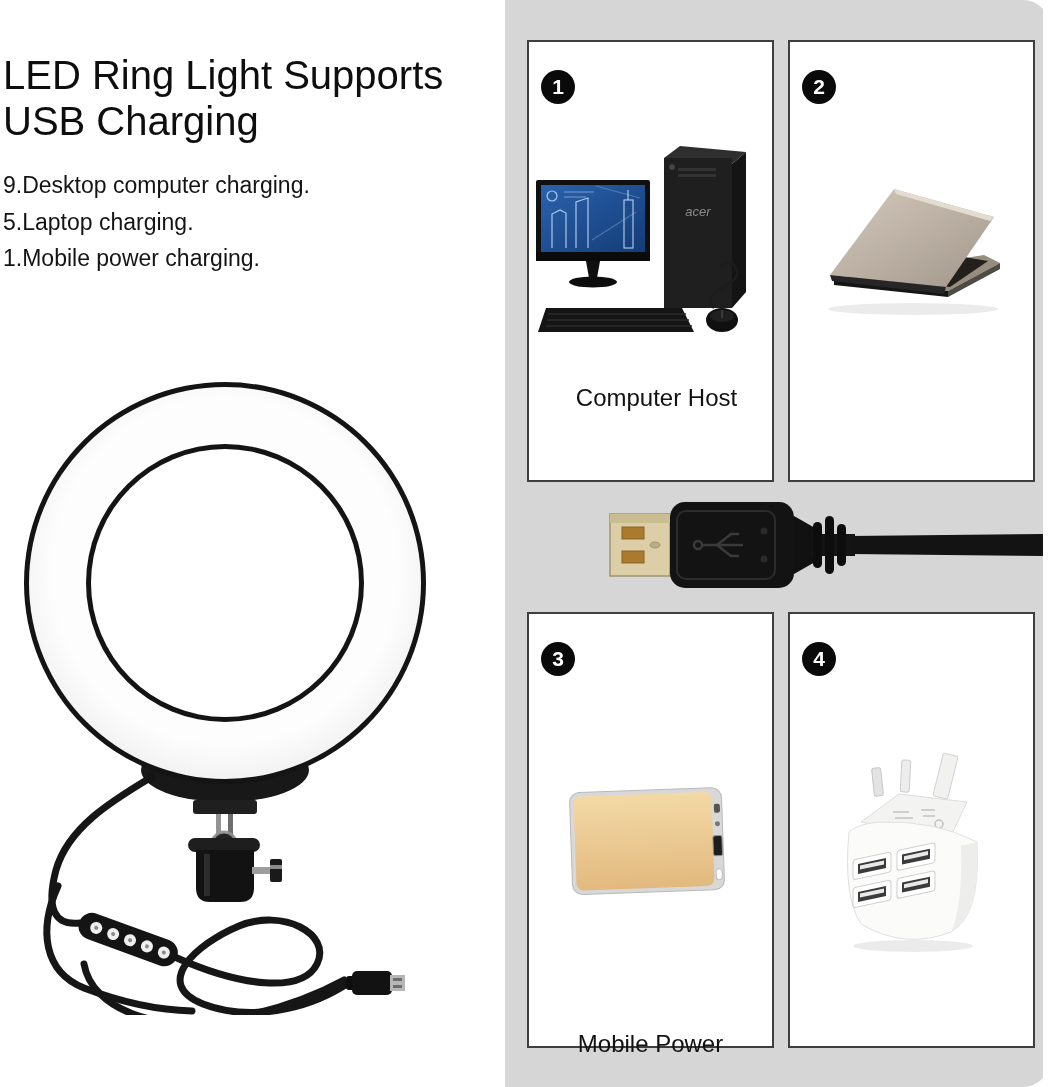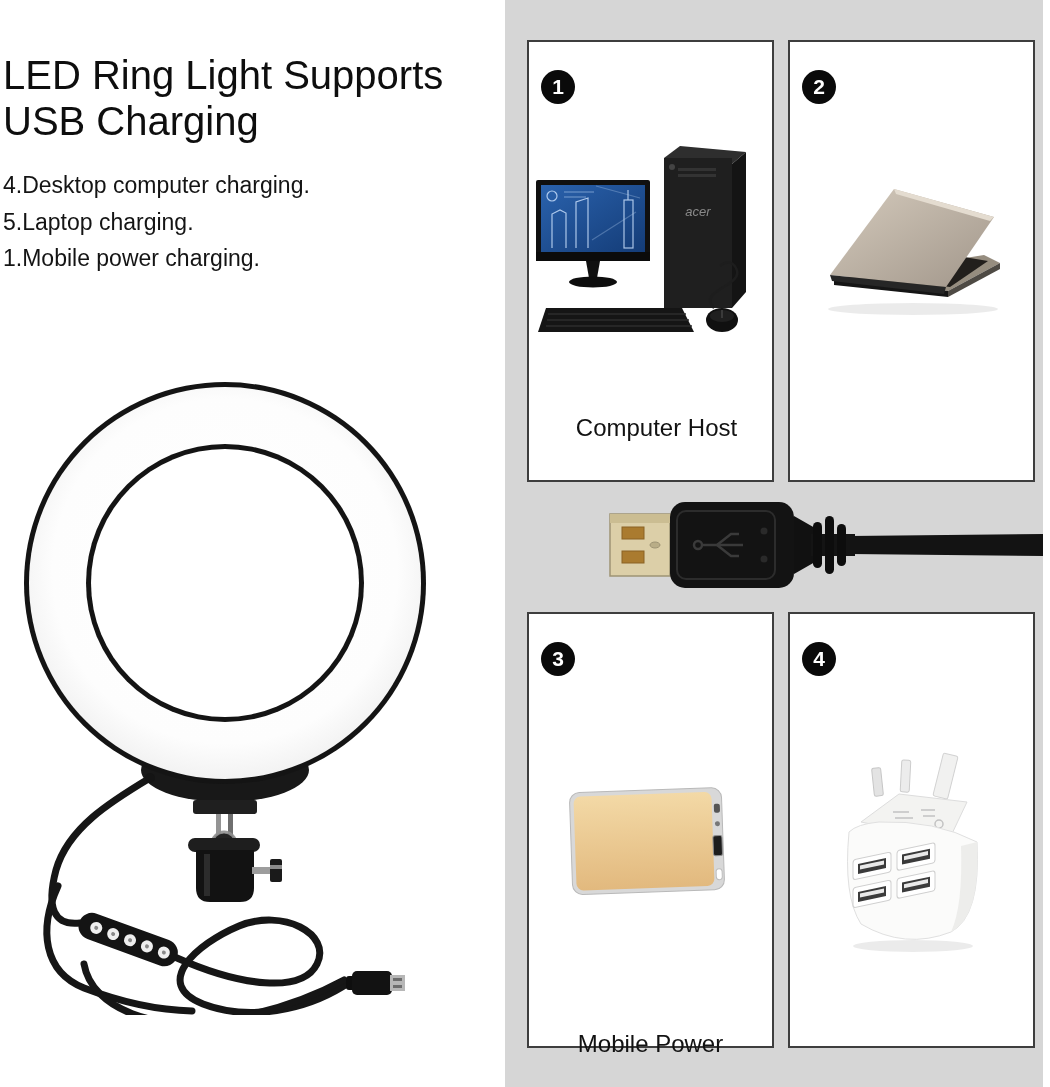--- a/index.html
+++ b/index.html
@@ -1,49 +1,49 @@
 <!DOCTYPE html>
 <html><head>
 <meta charset="utf-8">
 <style>
   html,body{margin:0;padding:0;background:#ffffff;}
   .stage{position:relative;width:1050px;height:1087px;background:#ffffff;
-         font-family:"Liberation Sans",sans-serif;overflow:hidden;}
+         font-family:"Liberation Sans",sans-serif;overflow:hidden;border-radius:27px;}
 
   
   .intro{position:absolute;left:3px;top:52px;width:470px;}
   .title{margin:0;font-size:40px;line-height:46px;font-weight:400;color:#0e0e0e;}
   .title span{display:block;}
   .features{margin-top:23px;font-size:23px;line-height:36.5px;color:#141414;}
 
   
   .panel{position:absolute;left:505px;top:0;width:538px;height:1087px;background:#d6d6d6;}
   .card{position:absolute;width:247px;background:#ffffff;border:2px solid #3e3e3e;box-sizing:border-box;}
   .badge{position:absolute;left:12px;top:28px;width:34px;height:34px;border-radius:50%;
          background:#0a0a0a;color:#ffffff;display:flex;align-items:center;justify-content:center;
          font-size:21px;font-weight:bold;}
   .card-label{position:absolute;left:0;right:0;text-align:center;font-size:24px;color:#121212;}
-  .row1 .card-label{top:372px;padding-left:12px;}
+  .row1 .card-label{top:342px;padding-left:12px;}
   .row2 .card-label{top:374px;margin-top:42px;}
   .art{position:absolute;}
   .hero{position:absolute;left:0;top:370px;}
   .usb-strip{position:absolute;left:0;top:486px;}
 </style>
 </head>
 <body>
 
 <div class="stage">
 
   <section class="intro">
     <h1 class="title">
       <span>LED Ring Light Supports</span>
       <span>USB Charging</span>
     </h1>
     <div class="features">
-      <div>4.Desktop computer charging.</div>
+      <div>9.Desktop computer charging.</div>
       <div>5.Laptop charging.</div>
       <div>1.Mobile power charging.</div>
     </div>
   </section>
 
   <svg class="hero" width="460" height="645" viewBox="0 0 460 645">
     <defs>
       <radialGradient id="ringg" cx="0.5" cy="0.47" r="0.55">
         <stop offset="0%" stop-color="#ffffff"></stop>
         <stop offset="80%" stop-color="#fdfdfd"></stop>

